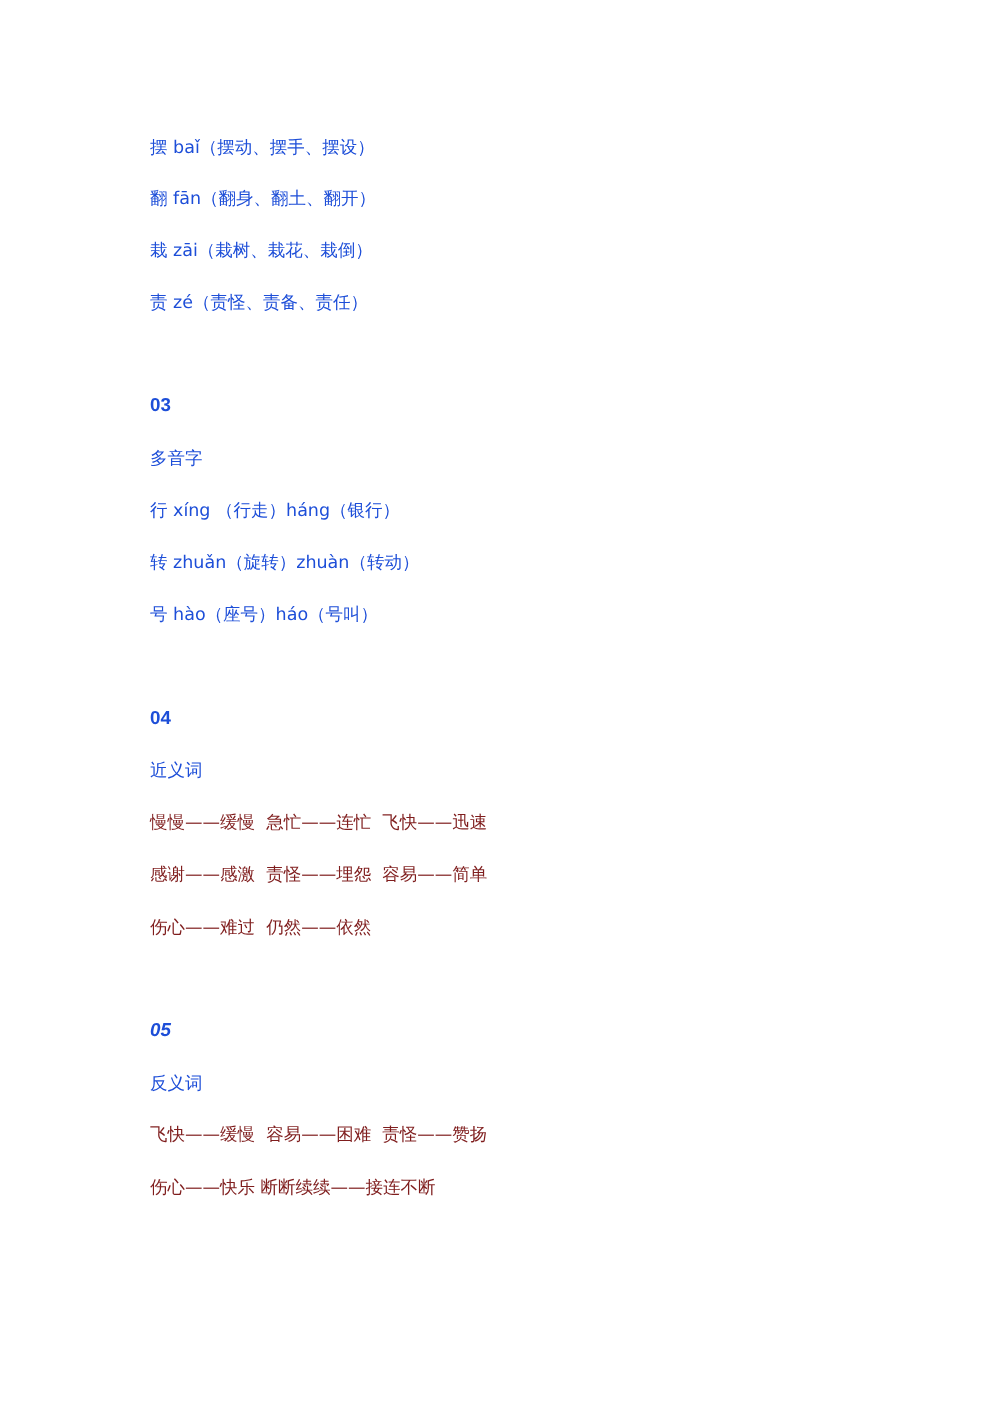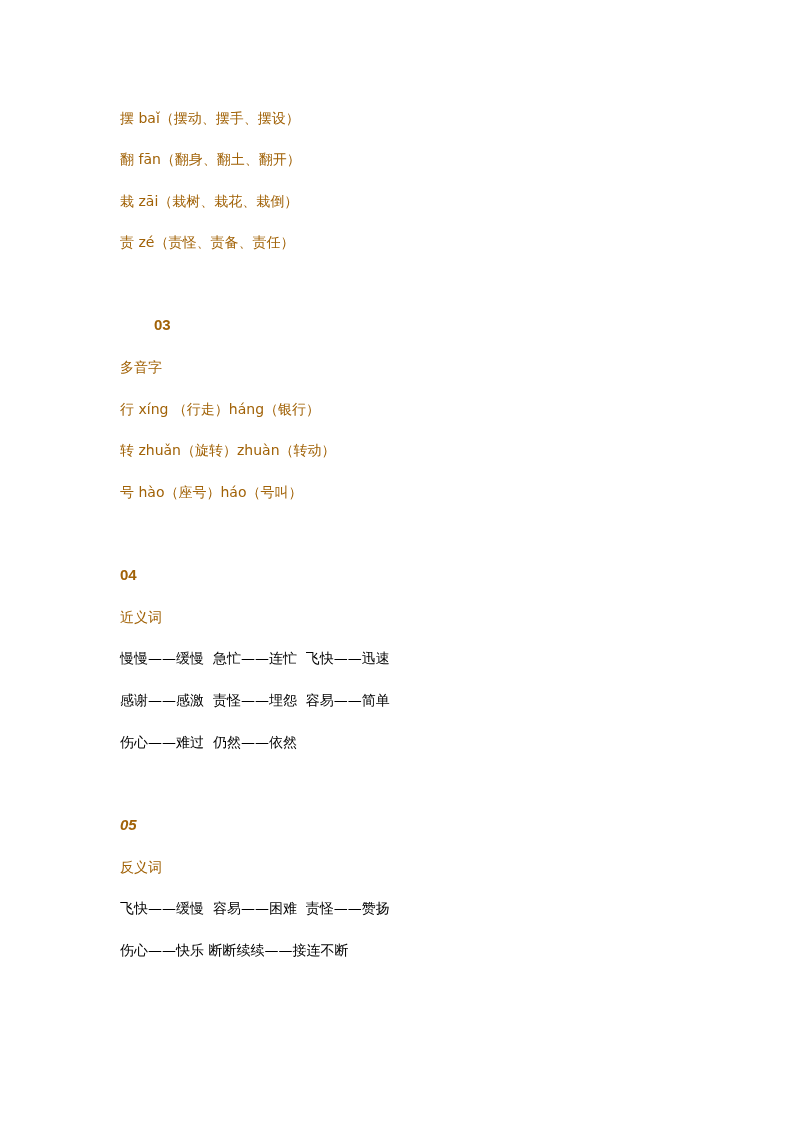--- a/index.html
+++ b/index.html
@@ -20,42 +20,42 @@
       top: 0;
       width: 793px;
       height: 1122px;
     }
     .line {
       position: absolute;
       left: 120px;
       font-size: 14px;
       line-height: 18px;
       white-space: pre;
-      color: #a16207;
+      color: #1d4ed8;
     }
     .line.grey {
-      color: #000000;
+      color: #7f1d1d;
     }
     .line.heading {
       font-weight: bold;
       font-family: "Liberation Sans", "DejaVu Sans", sans-serif;
       font-size: 15px;
     }
   </style>
 </head>
 <body>
 
 <div class="page">
 
   <div class="line" style="top:109px;">摆 baǐ（摆动、摆手、摆设）</div>
   <div class="line" style="top:150px;">翻 fān（翻身、翻土、翻开）</div>
   <div class="line" style="top:192px;">栽 zāi（栽树、栽花、栽倒）</div>
   <div class="line" style="top:233px;">责 zé（责怪、责备、责任）</div>
 
-  <div class="line heading" style="top:316px;margin-left:34px;">03</div>
+  <div class="line heading" style="top:316px;">03</div>
   <div class="line" style="top:358px;">多音字</div>
   <div class="line" style="top:441px;">转 zhuǎn（旋转）zhuàn（转动）</div>
   <div class="line" style="top:400px;">行 xíng （行走）háng（银行）</div>
   <div class="line" style="top:483px;">号 hào（座号）háo（号叫）</div>
 
   <div class="line heading" style="top:566px;">04</div>
   <div class="line" style="top:608px;">近义词</div>
   <div class="line grey" style="top:649px;">慢慢——缓慢  急忙——连忙  飞快——迅速</div>
   <div class="line grey" style="top:691px;">感谢——感激  责怪——埋怨  容易——简单</div>
   <div class="line grey" style="top:733px;">伤心——难过  仍然——依然</div>

